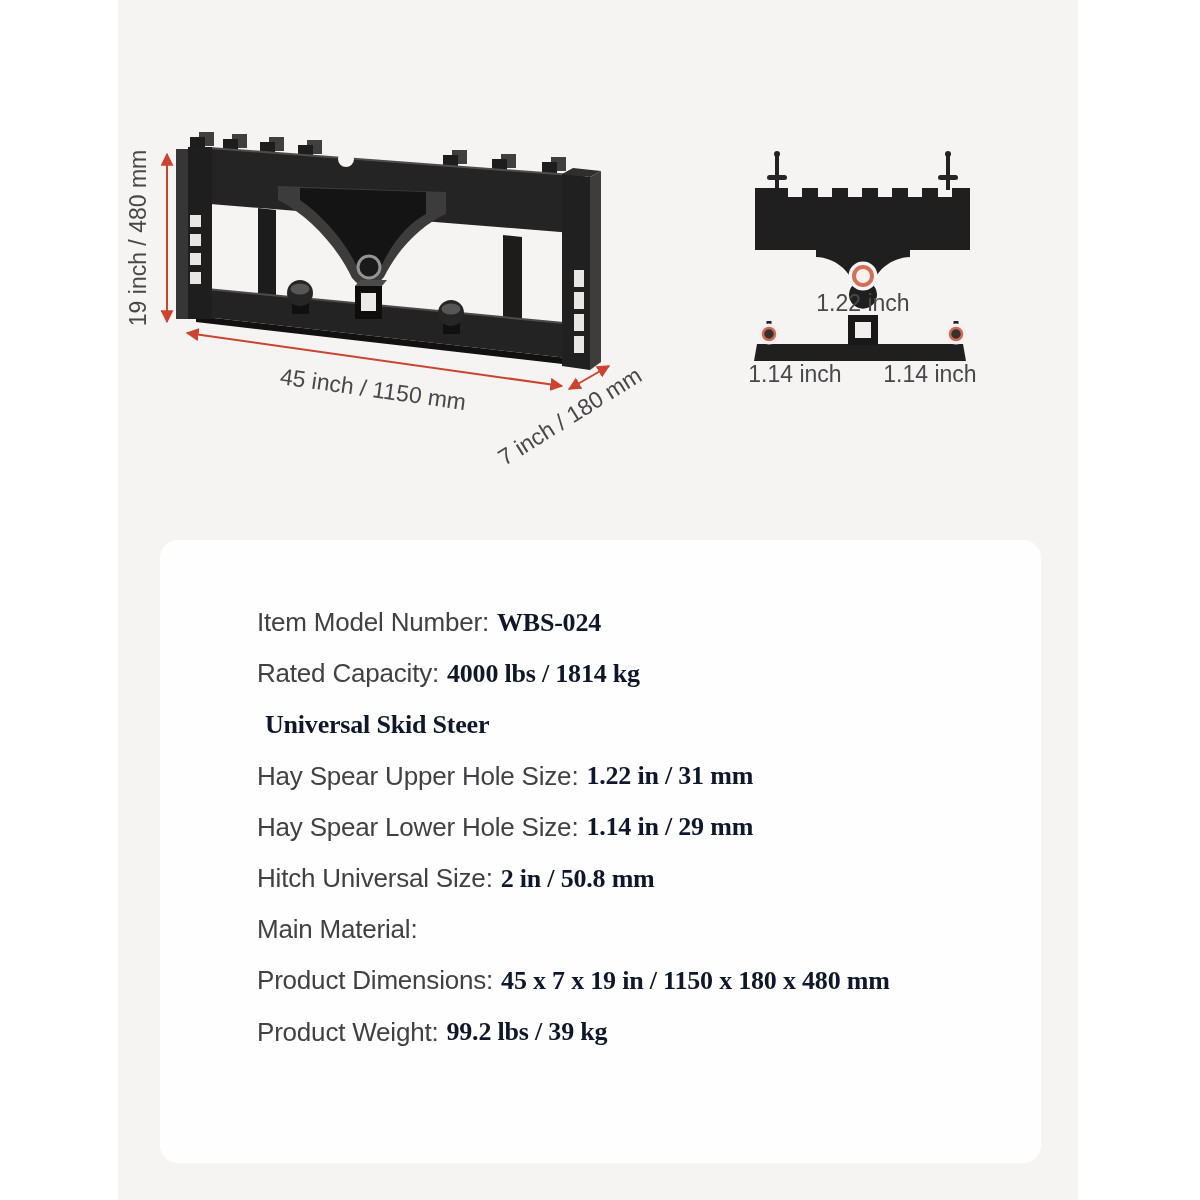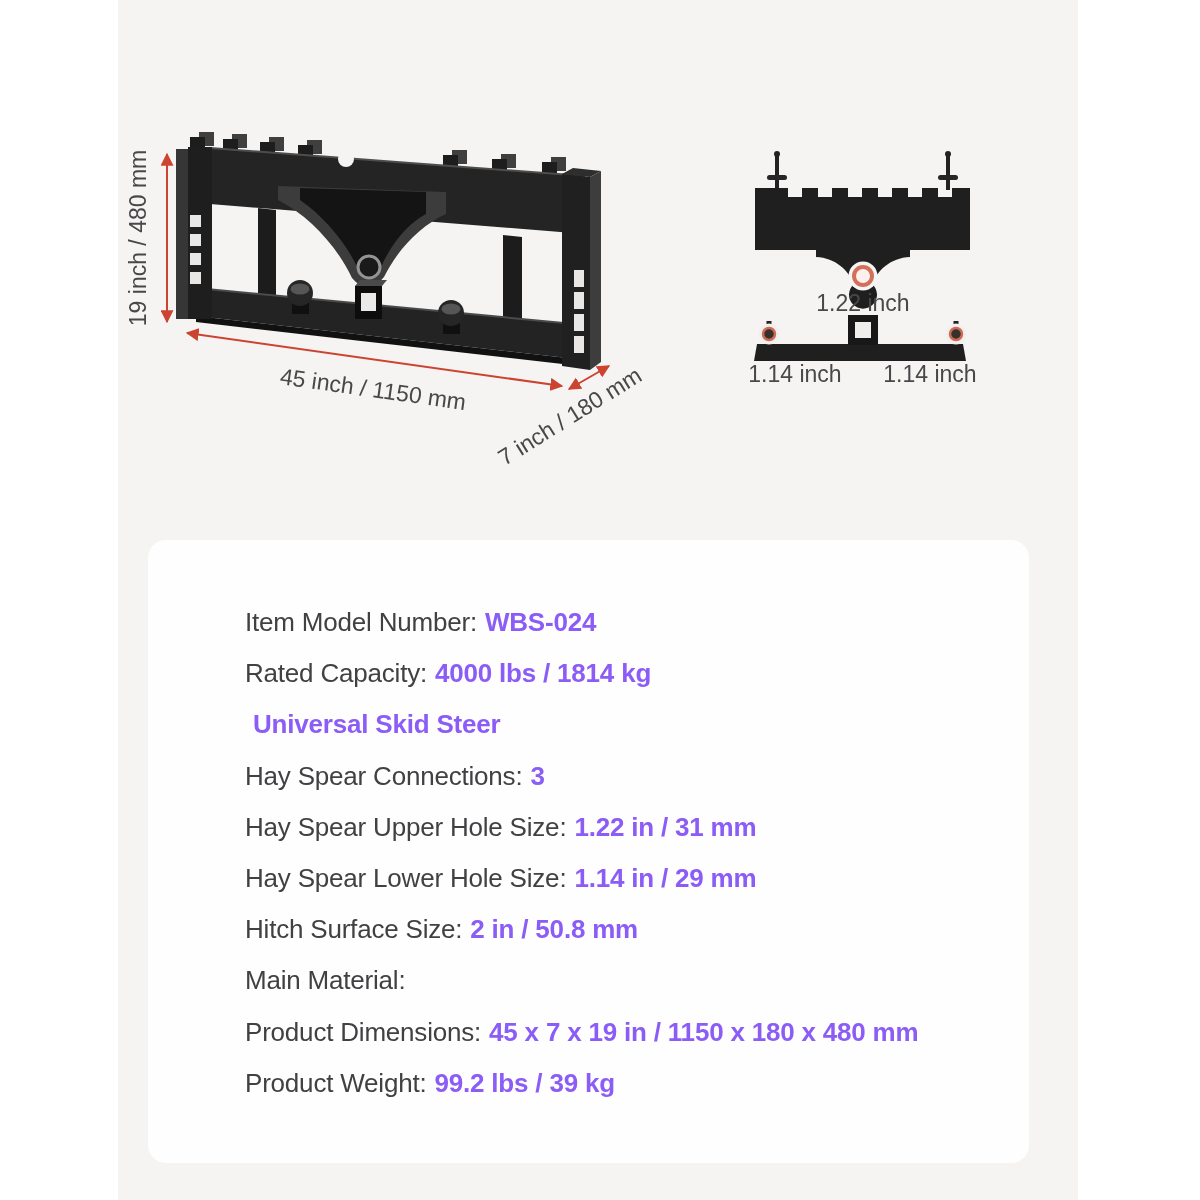--- a/index.html
+++ b/index.html
@@ -3,27 +3,27 @@
 <meta charset="utf-8">
 <style>
   html,body{margin:0;padding:0;background:#ffffff;}
   body{width:1200px;height:1200px;position:relative;overflow:hidden;
        font-family:"Liberation Sans",sans-serif;}
   .band{position:absolute;left:118px;top:0;width:960px;height:1200px;
         background:#f5f4f2;}
   .diagram{position:absolute;}
   .front-view{left:110px;top:120px;}
   .detail-view{left:740px;top:145px;}
-  .spec-card{position:absolute;left:148px;top:540px;width:881px;height:623px;
+  .spec-card{position:absolute;left:160px;top:540px;width:881px;height:623px;
              background:#fefefe;border-radius:18px;}
   .spec-list{position:absolute;left:97px;top:57px;right:40px;}
   .spec-row{height:51.2px;display:flex;align-items:center;white-space:nowrap;
             font-size:26px;letter-spacing:-0.2px;}
   .spec-label{color:#414144;font-weight:400;}
-  .spec-value{color:#8b5cf6;font-weight:700;margin-left:8px;}
+  .spec-value{color:#0f172a;font-weight:700;margin-left:8px;font-family:Liberation Serif, serif;}
   svg text{font-family:"Liberation Sans",sans-serif;fill:#48484a;font-size:23px;}
 </style>
 </head>
 <body>
 
 <div class="band"></div>
 
 <svg class="diagram front-view" width="560" height="360" viewBox="0 0 560 360">
   <defs>
     <marker id="arrL" viewBox="0 0 10 10" refX="9" refY="5" markerWidth="6.5" markerHeight="6.5" orient="auto-start-reverse">
@@ -162,33 +162,29 @@
         <span class="spec-value">WBS-024</span>
       </div>
       <div class="spec-row">
         <span class="spec-label">Rated Capacity:</span>
         <span class="spec-value">4000 lbs / 1814 kg</span>
       </div>
       <div class="spec-row">
         <span class="spec-value">Universal Skid Steer</span>
       </div>
       <div class="spec-row">
-        <span class="spec-label">Hay Spear Connections:</span>
-        <span class="spec-value">3</span>
-      </div>
-      <div class="spec-row">
         <span class="spec-label">Hay Spear Upper Hole Size:</span>
         <span class="spec-value">1.22 in / 31 mm</span>
       </div>
       <div class="spec-row">
         <span class="spec-label">Hay Spear Lower Hole Size:</span>
         <span class="spec-value">1.14 in / 29 mm</span>
       </div>
       <div class="spec-row">
-        <span class="spec-label">Hitch Surface Size:</span>
+        <span class="spec-label">Hitch Universal Size:</span>
         <span class="spec-value">2 in / 50.8 mm</span>
       </div>
       <div class="spec-row">
         <span class="spec-label">Main Material:</span>
       </div>
       <div class="spec-row">
         <span class="spec-label">Product Dimensions:</span>
         <span class="spec-value">45 x 7 x 19 in / 1150 x 180 x 480 mm</span>
       </div>
       <div class="spec-row">

